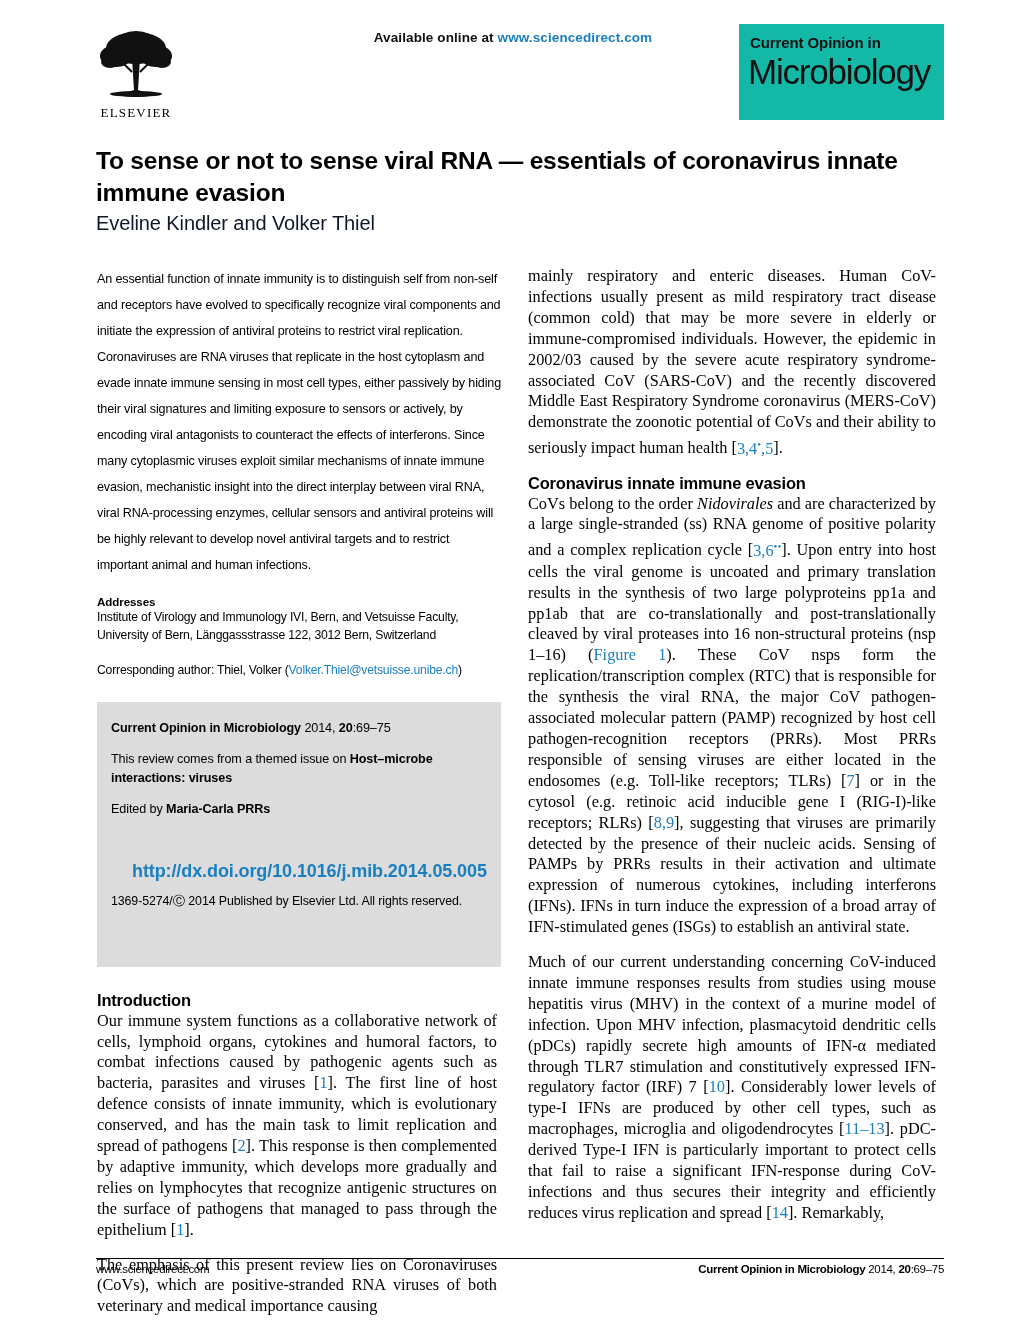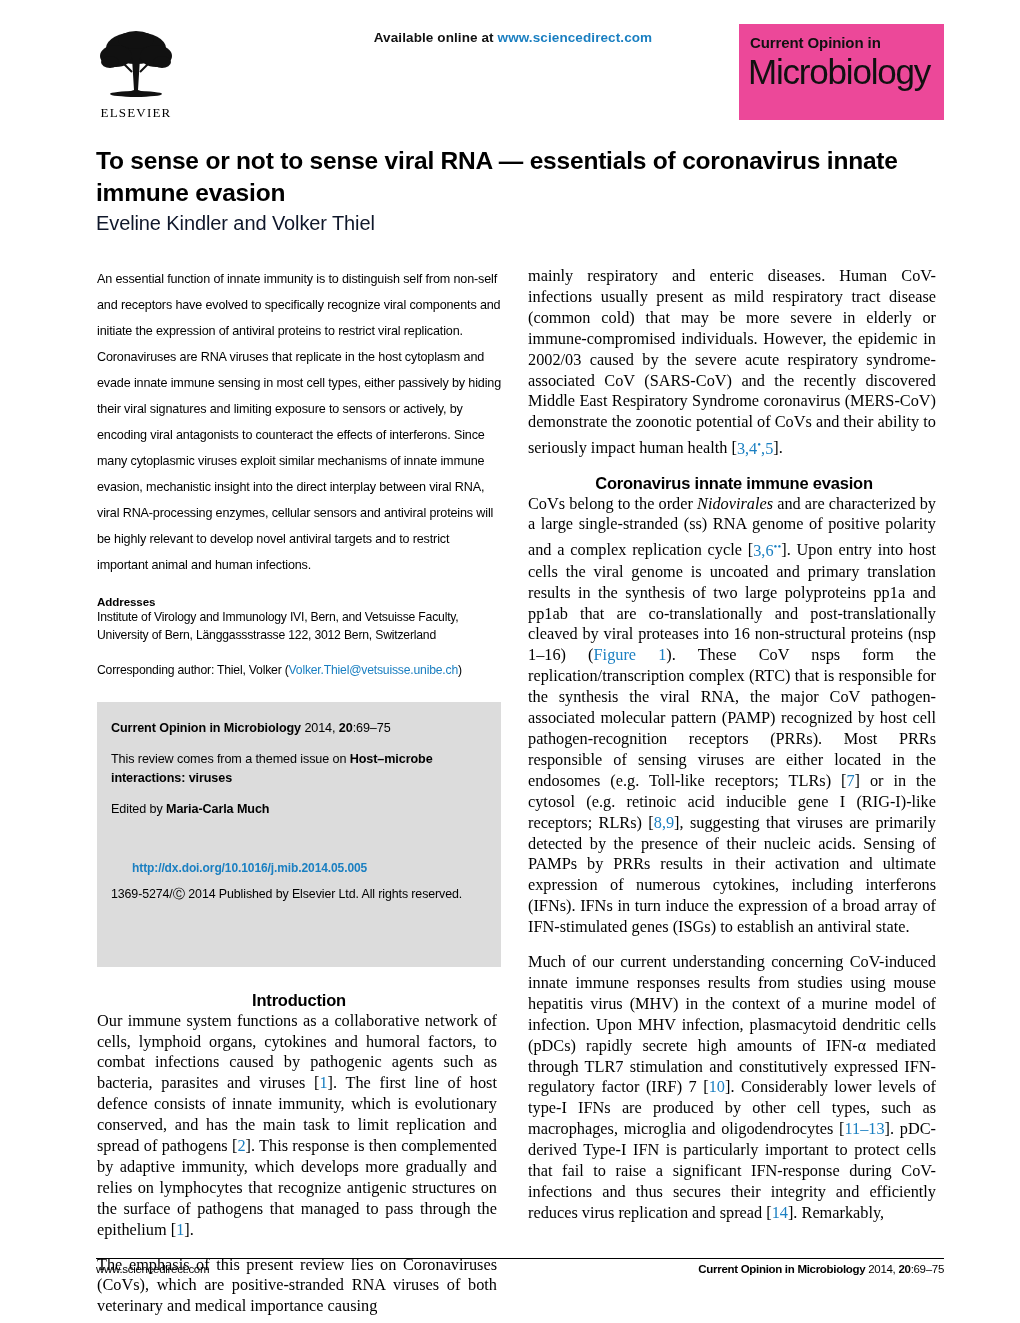--- a/index.html
+++ b/index.html
@@ -76,21 +76,21 @@
     letter-spacing: -0.6px;
     margin-top: 9px;
     color: #000;
   }
   .journal-logo {
     position: absolute;
     right: 0;
     top: 0;
     width: 205px;
     height: 96px;
-    background: #ec4899;
+    background: #14b8a6;
     overflow: hidden;
   }
   .journal-logo .jl-small {
     font-family: "Liberation Sans", sans-serif;
     font-size: 15px;
     font-weight: bold;
     color: #111;
     position: absolute;
     left: 11px;
     top: 10px;
@@ -193,21 +193,21 @@
     font-size: 12.6px;
     line-height: 18.5px;
     color: #000;
     margin-bottom: 13px;
     letter-spacing: -.1px;
   }
   .infobox .ib-line:last-child { margin-bottom: 0; }
   .infobox b { font-weight: bold; }
   .doi-line {
     font-family: "Liberation Sans", sans-serif;
-    font-size: 12px;
+    font-size: 18px;
     font-weight: bold;
     color: #1a7fc1;
     margin-top: 42px;
     margin-bottom: 11px;
     letter-spacing: -.1px;
     padding-left: 21px;
   }
   .copy-line {
     font-family: "Liberation Sans", sans-serif;
     font-size: 12.4px;
@@ -216,21 +216,20 @@
   }
 
   
   .sec-head {
     font-family: "Liberation Sans", sans-serif;
     font-size: 16.5px;
     font-weight: bold;
     color: #000;
     margin: 0 0 1px 0;
     letter-spacing: -.2px;
-    text-align: center;
   }
   .sec-head.first { margin-top: 0; }
 
   .body-p {
     font-family: "Liberation Serif", serif;
     font-size: 16.3px;
     line-height: 20.9px;
     color: #000;
     text-align: justify;
     margin: 0 4px 14px 0;
@@ -318,21 +317,21 @@
     <div class="abstract">An essential function of innate immunity is to distinguish self from non-self and receptors have evolved to specifically recognize viral components and initiate the expression of antiviral proteins to restrict viral replication. Coronaviruses are RNA viruses that replicate in the host cytoplasm and evade innate immune sensing in most cell types, either passively by hiding their viral signatures and limiting exposure to sensors or actively, by encoding viral antagonists to counteract the effects of interferons. Since many cytoplasmic viruses exploit similar mechanisms of innate immune evasion, mechanistic insight into the direct interplay between viral RNA, viral RNA-processing enzymes, cellular sensors and antiviral proteins will be highly relevant to develop novel antiviral targets and to restrict important animal and human infections.</div>
 
     <div class="addr-head">Addresses</div>
     <div class="addr-body">Institute of Virology and Immunology IVI, Bern, and Vetsuisse Faculty, University of Bern, Länggassstrasse 122, 3012 Bern, Switzerland</div>
 
     <div class="corr"><span>Corresponding author: Thiel, Volker (</span><span class="link">Volker.Thiel@vetsuisse.unibe.ch</span><span>)</span></div>
 
     <div class="infobox">
       <div class="ib-line"><b>Current Opinion in Microbiology</b><span> 2014, </span><b>20</b><span>:69–75</span></div>
       <div class="ib-line"><span>This review comes from a themed issue on </span><b>Host–microbe interactions: viruses</b></div>
-      <div class="ib-line"><span>Edited by </span><b>Maria-Carla Much</b></div>
+      <div class="ib-line"><span>Edited by </span><b>Maria-Carla PRRs</b></div>
       <div class="doi-line">http://dx.doi.org/10.1016/j.mib.2014.05.005</div>
       <div class="copy-line">1369-5274/Ⓒ 2014 Published by Elsevier Ltd. All rights reserved.</div>
     </div>
 
     <div class="intro-wrap">
       <h2 class="sec-head first">Introduction</h2>
       <p class="body-p"><span>Our immune system functions as a collaborative network of cells, lymphoid organs, cytokines and humoral factors, to combat infections caused by pathogenic agents such as bacteria, parasites and viruses [</span><span class="ref">1</span><span>]. The first line of host defence consists of innate immunity, which is evolutionary conserved, and has the main task to limit replication and spread of pathogens [</span><span class="ref">2</span><span>]. This response is then complemented by adaptive immunity, which develops more gradually and relies on lymphocytes that recognize antigenic structures on the surface of pathogens that managed to pass through the epithelium [</span><span class="ref">1</span><span>].</span></p>
       <p class="body-p tight">The emphasis of this present review lies on Coronaviruses (CoVs), which are positive-stranded RNA viruses of both veterinary and medical importance causing</p>
     </div>
   </div>

